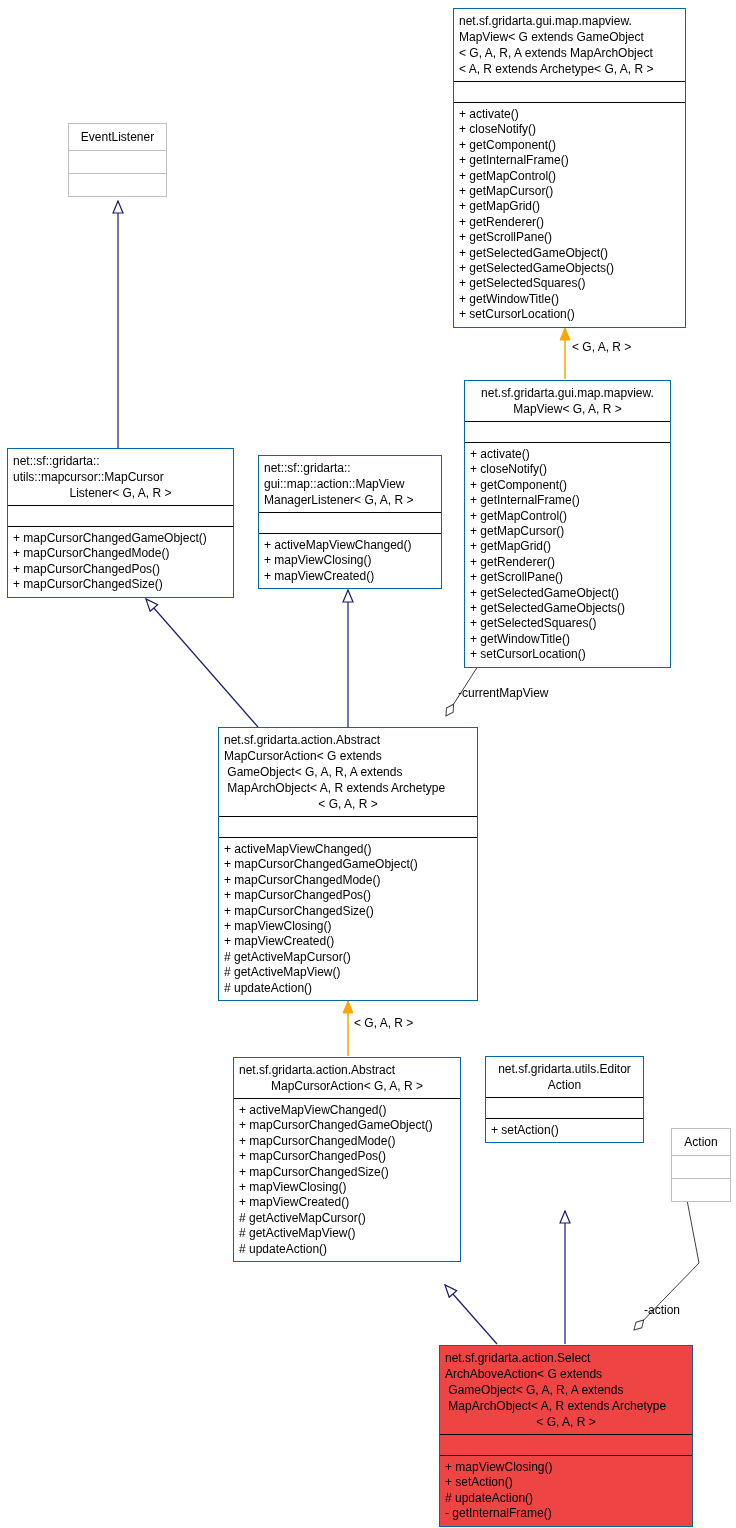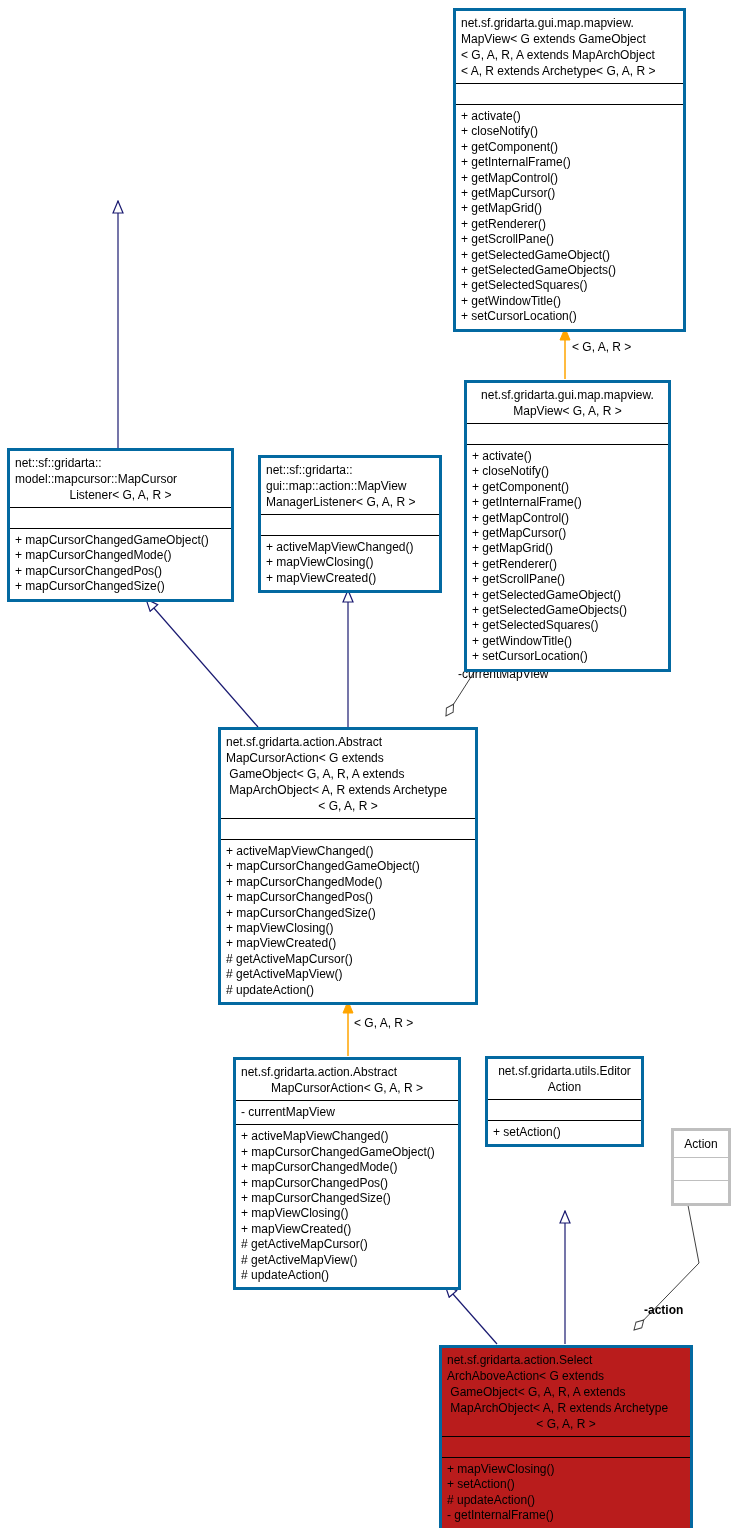--- a/index.html
+++ b/index.html
@@ -1,22 +1,22 @@
 <!DOCTYPE html>
 <html><head>
 <meta charset="utf-8">
 <style>
   html,body{margin:0;padding:0;background:#ffffff;}
   #canvas{position:relative;width:736px;height:1528px;background:#ffffff;overflow:hidden;
           font-family:"Liberation Sans",sans-serif;color:#000;}
   #edges{position:absolute;left:0;top:0;width:736px;height:1528px;}
-  .box{position:absolute;background:#ffffff;border:3px solid #0369a1;box-sizing:border-box;
+  .box{position:absolute;background:#ffffff;border:1px solid #0369a1;box-sizing:border-box;
        font-size:12px;}
   .box.ext{border-color:#bfbfbf;}
-  .box.hl{background:#b91c1c;}
+  .box.hl{background:#ef4444;}
   .sec{padding:4px 5px;}
   .sep{border-bottom:1px solid #000;}
   .ext .sep{border-bottom-color:#bfbfbf;}
   .tline{line-height:16px;white-space:pre;text-align:left;}
   .mline{line-height:15.4px;white-space:pre;text-align:left;}
   .tl-c{text-align:center;}
   .empty{height:20px;}
   .empty-sm{height:22px;}
   .one-line-title{line-height:26px;padding:0 5px;text-align:center;white-space:pre;}
   .edge-label{position:absolute;font-size:12px;line-height:15px;white-space:pre;}
@@ -47,22 +47,22 @@
 
     <path d="M565,379 L565,328" stroke="#ffa500" stroke-width="1.5" fill="none" marker-end="url(#arr-template)"></path>
     <path d="M348,1056 L348,1001" stroke="#ffa500" stroke-width="1.5" fill="none" marker-end="url(#arr-template)"></path>
 
     <path d="M478,666 L446,716" stroke="#404040" stroke-width="1" fill="none" marker-end="url(#dia-usage)"></path>
     <path d="M687,1200 L699,1263 L634,1330" stroke="#404040" stroke-width="1" fill="none" marker-end="url(#dia-usage)"></path>
   </svg>
 
   <div class="edge-label" style="left:572px;top:340px;">&lt; G, A, R &gt;</div>
   <div class="edge-label" style="left:354px;top:1016px;">&lt; G, A, R &gt;</div>
-  <div class="edge-label" style="left:458px;top:667px;">-currentMapView</div>
-  <div class="edge-label" style="left:644px;top:1303px;font-weight:bold;">-action</div>
+  <div class="edge-label" style="left:458px;top:686px;">-currentMapView</div>
+  <div class="edge-label" style="left:644px;top:1303px;">-action</div>
 
   <div class="box" style="left:453px;top:8px;width:233px;">
     <div class="sec sep">
       <div class="tline">net.sf.gridarta.gui.map.mapview.</div>
       <div class="tline">MapView&lt; G extends GameObject</div>
       <div class="tline">&lt; G, A, R, A extends MapArchObject</div>
       <div class="tline">&lt; A, R extends Archetype&lt; G, A, R &gt;</div>
     </div>
     <div class="sep empty"></div>
     <div class="sec">
@@ -76,20 +76,25 @@
       <div class="mline">+ getRenderer()</div>
       <div class="mline">+ getScrollPane()</div>
       <div class="mline">+ getSelectedGameObject()</div>
       <div class="mline">+ getSelectedGameObjects()</div>
       <div class="mline">+ getSelectedSquares()</div>
       <div class="mline">+ getWindowTitle()</div>
       <div class="mline">+ setCursorLocation()</div>
     </div>
   </div>
 
+  <div class="box ext" style="left:68px;top:123px;width:99px;">
+    <div class="one-line-title sep">EventListener</div>
+    <div class="sep empty-sm"></div>
+    <div class="empty-sm"></div>
+  </div>
 
   <div class="box" style="left:464px;top:380px;width:207px;">
     <div class="sec sep">
       <div class="tline tl-c">net.sf.gridarta.gui.map.mapview.</div>
       <div class="tline tl-c">MapView&lt; G, A, R &gt;</div>
     </div>
     <div class="sep empty"></div>
     <div class="sec">
       <div class="mline">+ activate()</div>
       <div class="mline">+ closeNotify()</div>
@@ -104,21 +109,21 @@
       <div class="mline">+ getSelectedGameObjects()</div>
       <div class="mline">+ getSelectedSquares()</div>
       <div class="mline">+ getWindowTitle()</div>
       <div class="mline">+ setCursorLocation()</div>
     </div>
   </div>
 
   <div class="box" style="left:7px;top:448px;width:227px;">
     <div class="sec sep">
       <div class="tline">net::sf::gridarta::</div>
-      <div class="tline">model::mapcursor::MapCursor</div>
+      <div class="tline">utils::mapcursor::MapCursor</div>
       <div class="tline tl-c">Listener&lt; G, A, R &gt;</div>
     </div>
     <div class="sep empty"></div>
     <div class="sec">
       <div class="mline">+ mapCursorChangedGameObject()</div>
       <div class="mline">+ mapCursorChangedMode()</div>
       <div class="mline">+ mapCursorChangedPos()</div>
       <div class="mline">+ mapCursorChangedSize()</div>
     </div>
   </div>
@@ -158,23 +163,20 @@
       <div class="mline"># getActiveMapView()</div>
       <div class="mline"># updateAction()</div>
     </div>
   </div>
 
   <div class="box" style="left:233px;top:1057px;width:228px;">
     <div class="sec sep">
       <div class="tline">net.sf.gridarta.action.Abstract</div>
       <div class="tline tl-c">MapCursorAction&lt; G, A, R &gt;</div>
     </div>
-    <div class="sec sep">
-      <div class="mline">- currentMapView</div>
-    </div>
     <div class="sec">
       <div class="mline">+ activeMapViewChanged()</div>
       <div class="mline">+ mapCursorChangedGameObject()</div>
       <div class="mline">+ mapCursorChangedMode()</div>
       <div class="mline">+ mapCursorChangedPos()</div>
       <div class="mline">+ mapCursorChangedSize()</div>
       <div class="mline">+ mapViewClosing()</div>
       <div class="mline">+ mapViewCreated()</div>
       <div class="mline"># getActiveMapCursor()</div>
       <div class="mline"># getActiveMapView()</div>

